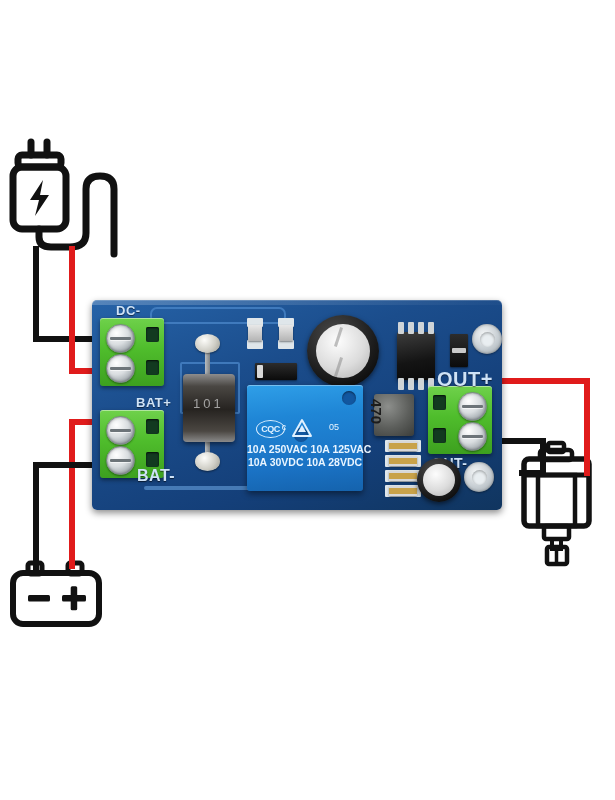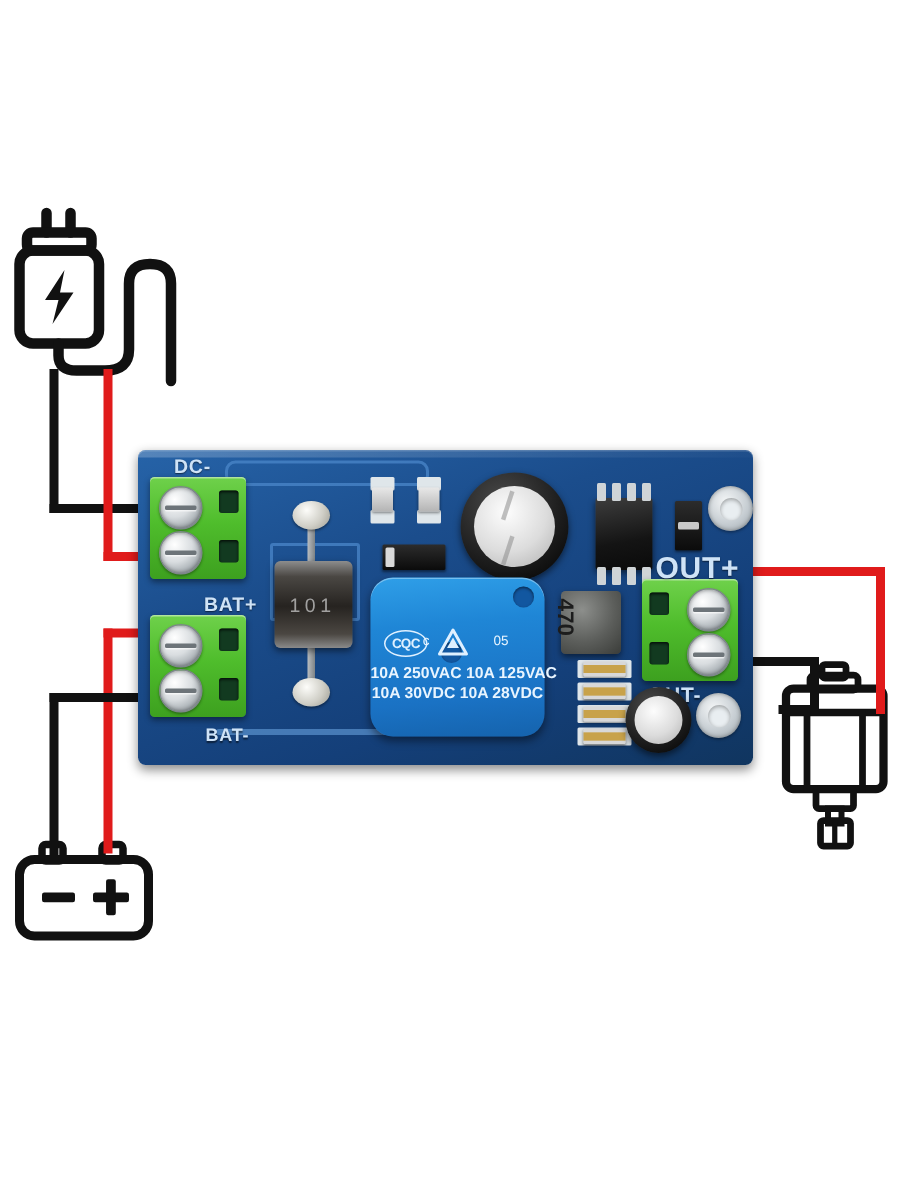--- a/index.html
+++ b/index.html
@@ -36,21 +36,21 @@
         border-radius:2px;box-shadow:inset 0 1px 2px rgba(0,0,0,.8);}
   .screw{position:absolute;border-radius:50%;
         background:radial-gradient(circle at 35% 30%,#ffffff,#d9dde0 45%,#9ba3a8 80%,#6f7579 100%);
         box-shadow:inset 0 0 3px rgba(0,0,0,.45), 0 1px 2px rgba(0,0,0,.4);
         border:1px solid #7e868b;}
   .screw:after{content:"";position:absolute;left:12%;top:46%;width:76%;height:9%;
         background:#6d7479;border-radius:1px;
         box-shadow:0 1px 0 rgba(255,255,255,.6);}
 
   
-  .relay{position:absolute;border-radius:15px;
+  .relay{position:absolute;border-radius:3px;
         background:linear-gradient(175deg,#2f9fe8 0%,#1f86d6 30%,#1a72c4 75%,#1563ad 100%);
         box-shadow:0 3px 6px rgba(0,0,0,.45), inset 0 1px 0 rgba(255,255,255,.35);}
   .relay .rtxt{position:absolute;left:0;right:0;text-align:center;color:#e9f5ff;
         font-family:"Liberation Sans",sans-serif;white-space:nowrap;}
   .relay .dimple{position:absolute;border-radius:50%;background:#1257a0;
         box-shadow:inset 0 1px 2px rgba(0,0,0,.5);}
 
   
   .cap{position:absolute;border-radius:50%;
         background:radial-gradient(circle at 38% 28%,#4a4a4a,#1d1d1d 58%,#000 100%);
@@ -188,28 +188,28 @@
     <div class="silk" style="left:24px;top:3px;font-size:13px;">DC-</div>
     <div class="silk" style="left:18px;top:88px;font-size:13px;margin-top:32px;">DC+</div>
 
     <div class="term" style="left:8px;top:110px;width:64px;height:68px;">
       <div class="hole" style="top:9px;"></div>
       <div class="hole" style="top:42px;"></div>
       <div class="screw" style="left:6px;top:6px;width:27px;height:27px;"></div>
       <div class="screw" style="left:6px;top:36px;width:27px;height:27px;"></div>
     </div>
     <div class="silk" style="left:44px;top:95px;font-size:13px;">BAT+</div>
-    <div class="silk" style="left:45px;top:183px;font-size:12px;">BAT-</div>
+    <div class="silk" style="left:45px;top:167px;font-size:16px;">BAT-</div>
 
     <div class="silkbox" style="left:88px;top:62px;width:56px;height:48px;border-radius:2px;"></div>
     <div class="lead" style="left:113px;top:44px;width:5px;height:34px;"></div>
     <div class="lead" style="left:113px;top:130px;width:5px;height:30px;"></div>
     <div class="solder" style="left:103px;top:34px;width:25px;height:19px;"></div>
     <div class="solder" style="left:103px;top:152px;width:25px;height:19px;"></div>
-    <div class="diode" style="left:91px;top:74px;width:52px;height:58px;">
+    <div class="diode" style="left:91px;top:74px;width:52px;height:68px;">
       <span style="position:absolute;left:10px;top:22px;color:#c9c9c9;font-size:13px;
                    font-family:'Liberation Sans',sans-serif;letter-spacing:3px;opacity:.75;">101</span>
     </div>
 
     <div class="pad" style="left:155px;top:18px;width:16px;height:9px;"></div>
     <div class="pad" style="left:155px;top:40px;width:16px;height:9px;"></div>
     <div class="smd" style="left:156px;top:25px;width:14px;height:16px;"></div>
     <div class="pad" style="left:186px;top:18px;width:16px;height:9px;"></div>
     <div class="pad" style="left:186px;top:40px;width:16px;height:9px;"></div>
     <div class="smd" style="left:187px;top:25px;width:14px;height:16px;"></div>

